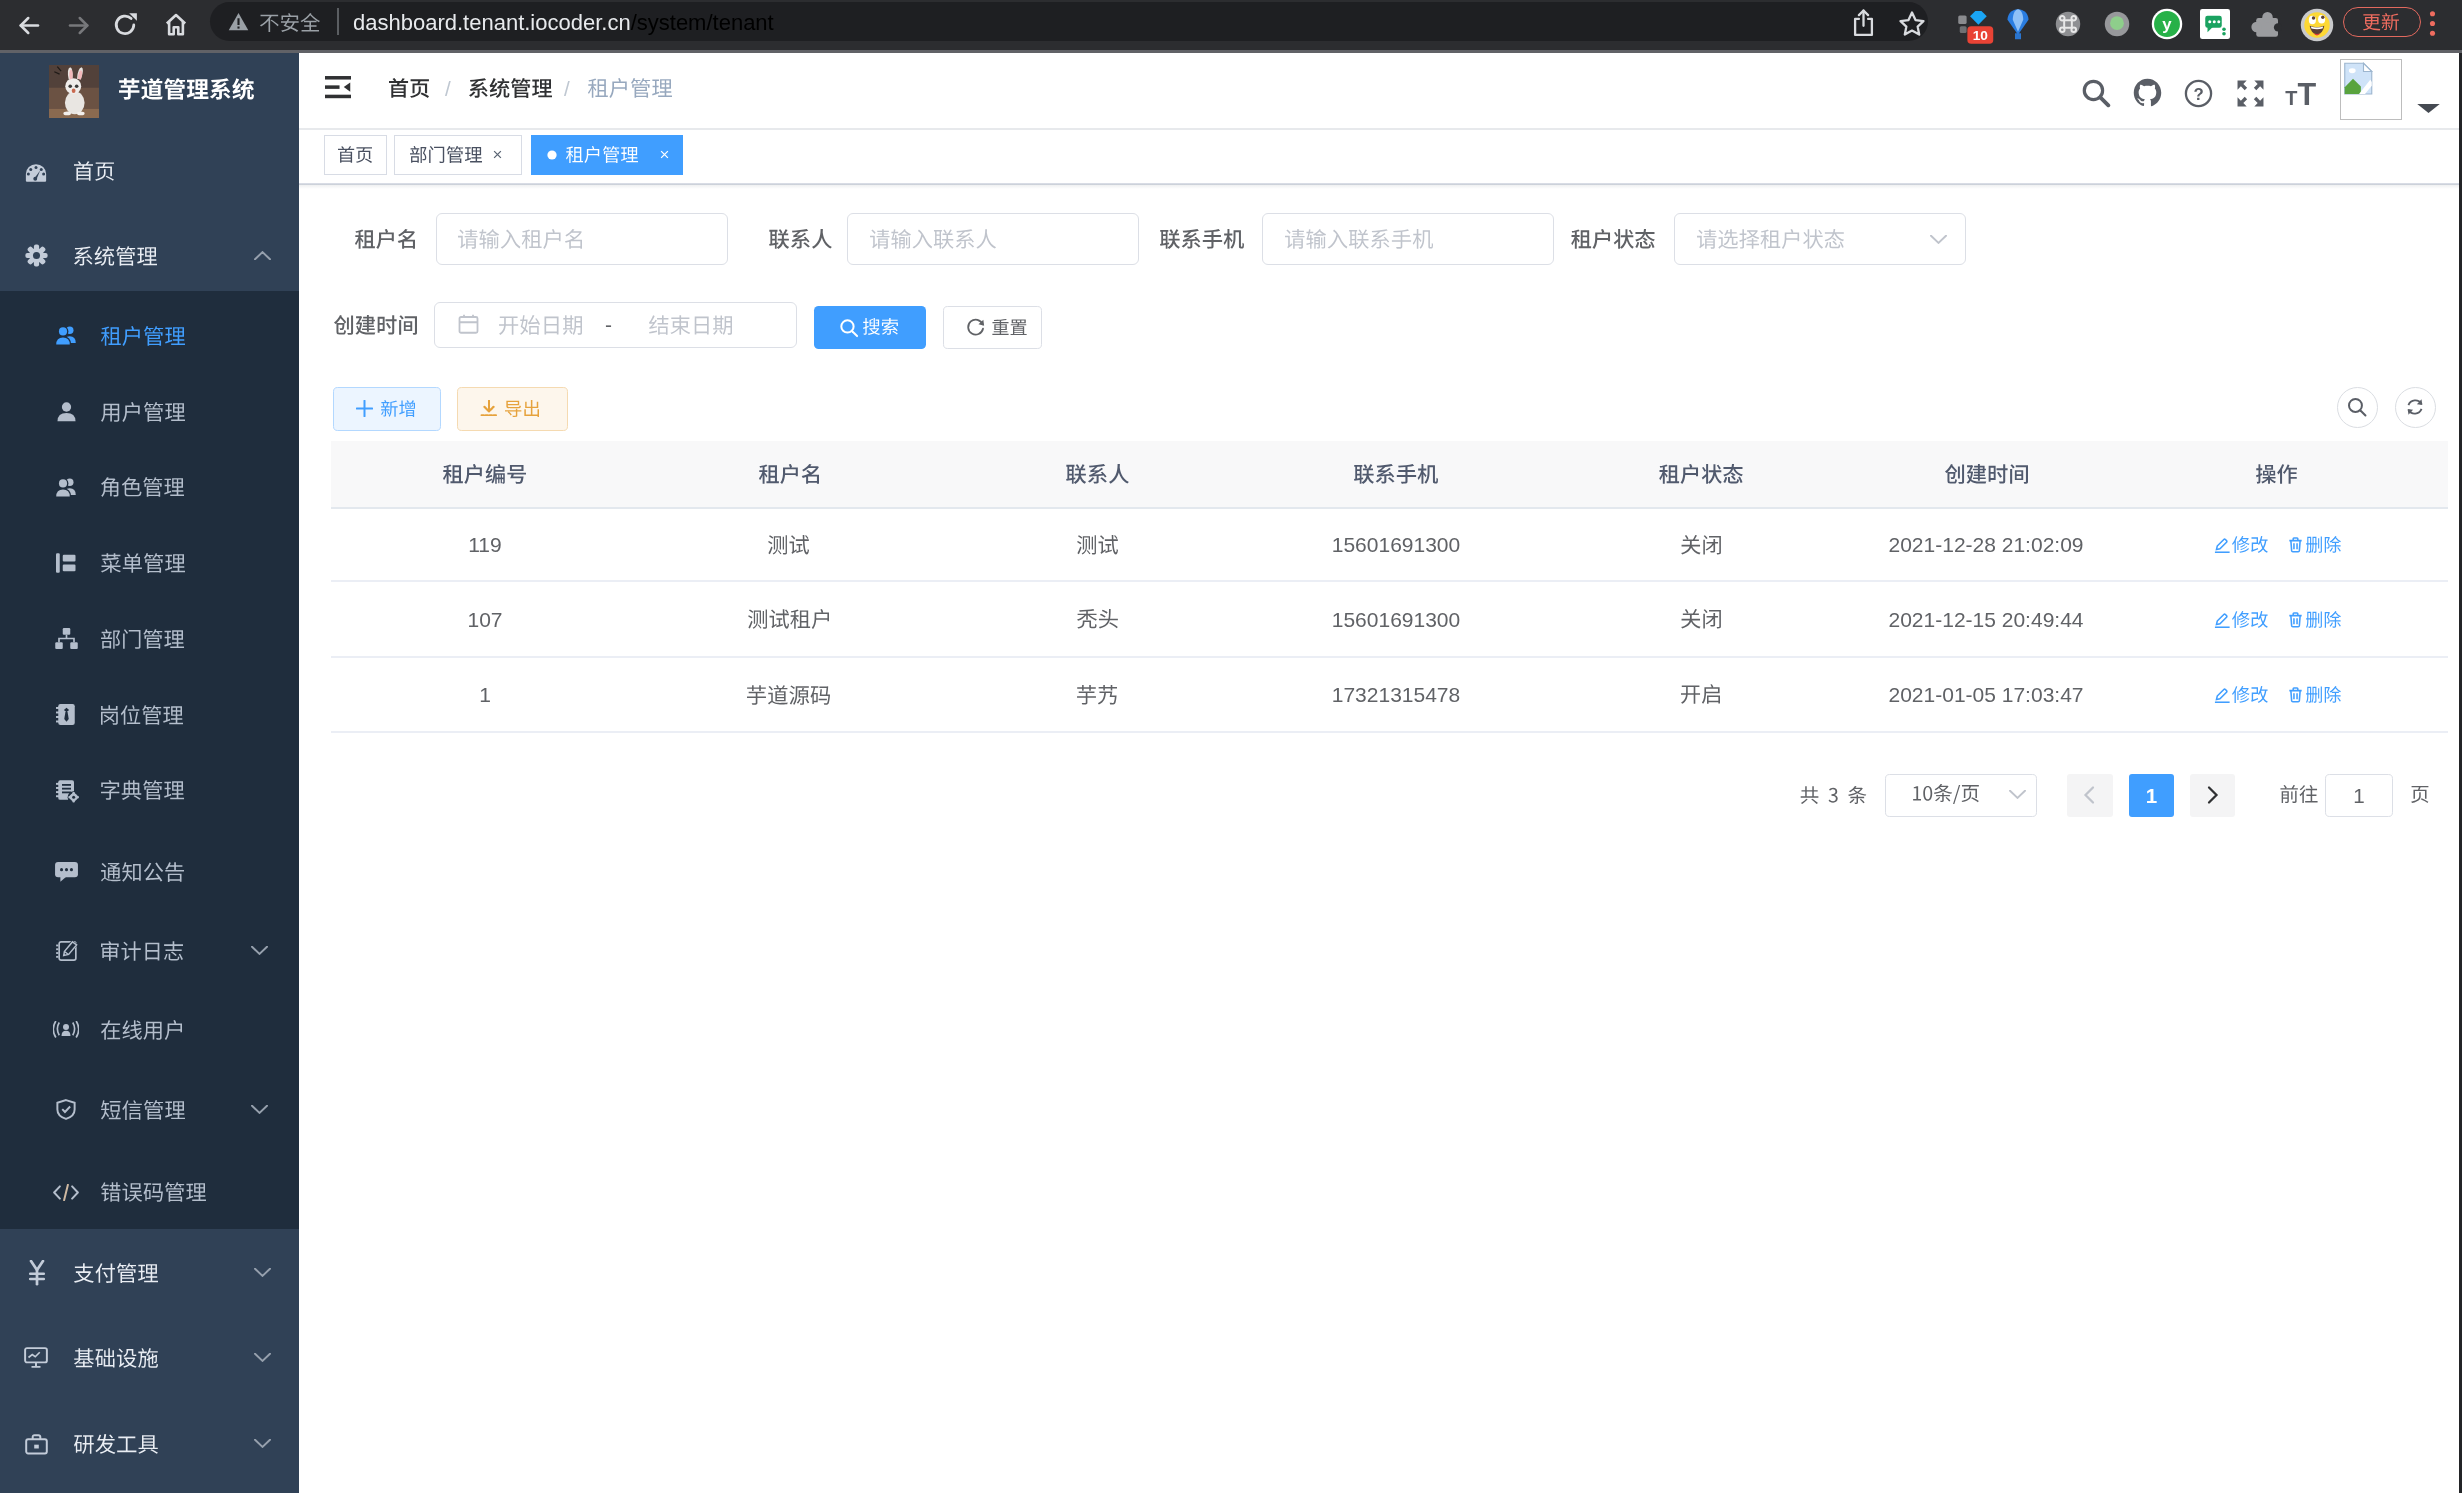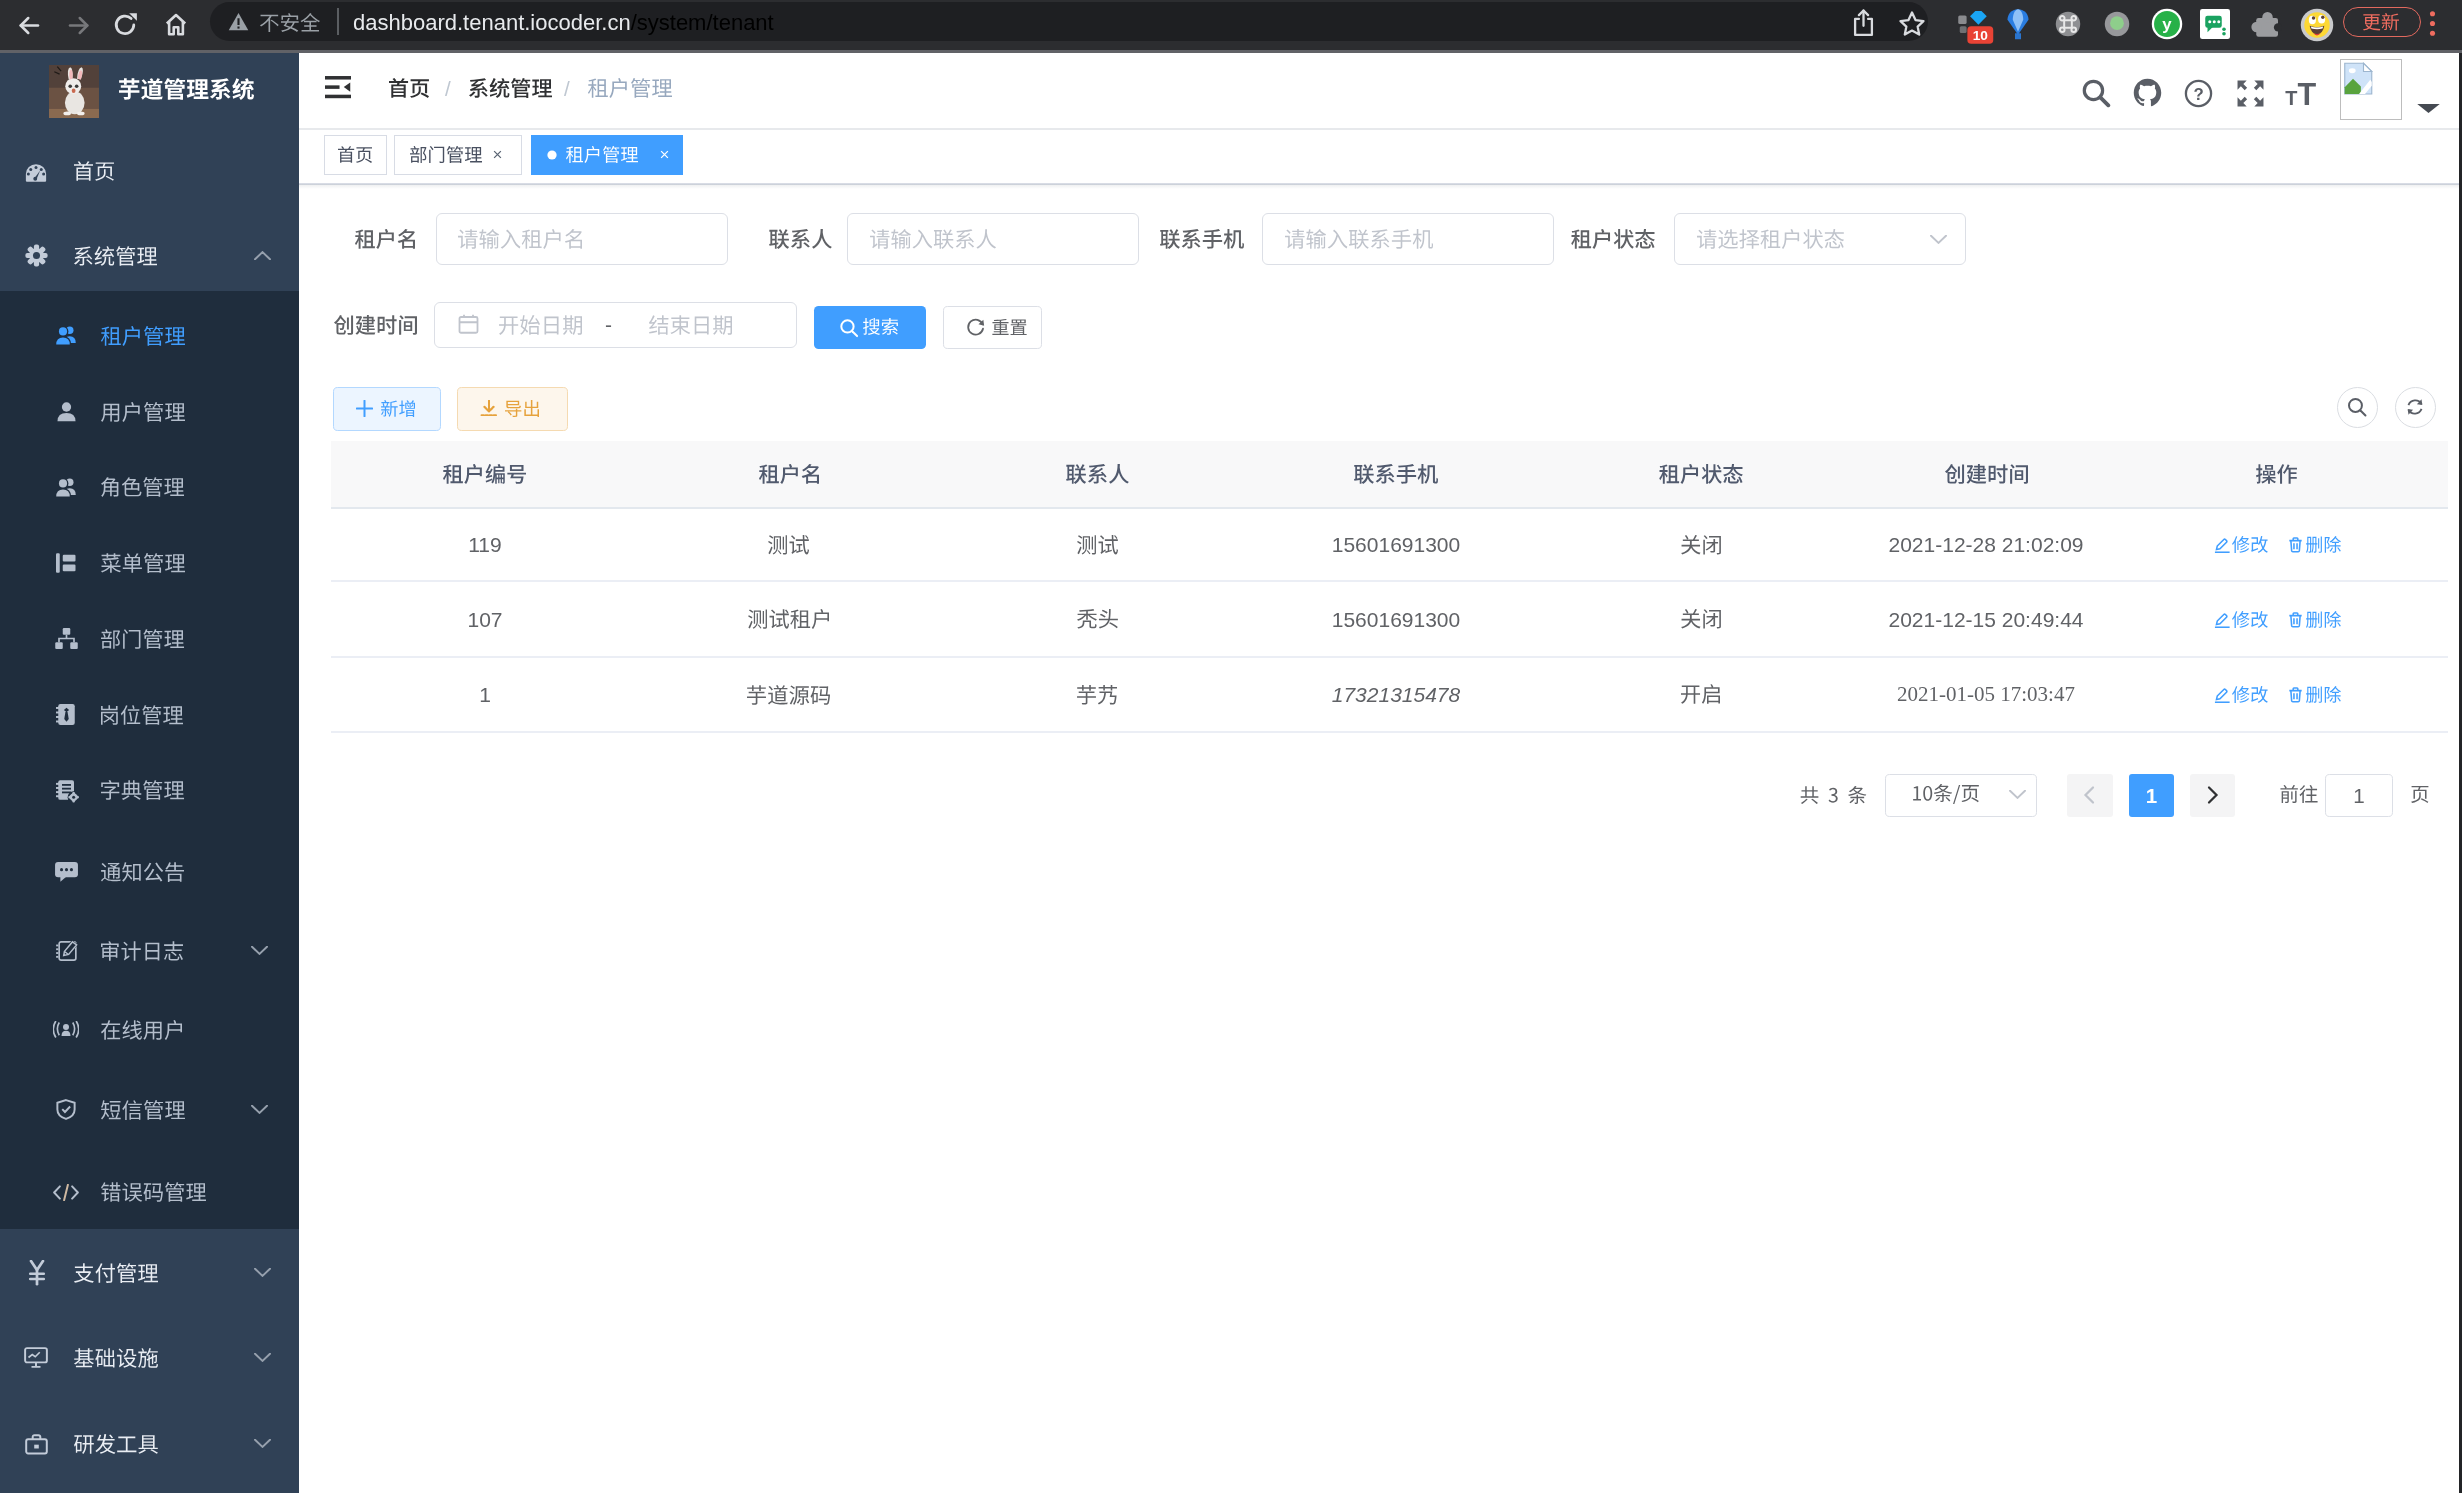--- a/index.html
+++ b/index.html
@@ -657,25 +657,25 @@
 <svg style="position:absolute;left:2306px;top:611px;overflow:visible" width="35" height="17" viewBox="0 0 46.5 22.3">
     <path fill="#409eff" transform="scale(0.024000,-0.024000) translate(-39.0,-847.0)" d="M709 729V164H770V729ZM854 823V5C854 -10 849 -14 836 -14C823 -14 781 -15 733 -13C743 -32 753 -62 755 -80C819 -80 860 -78 885 -67C910 -56 920 -36 920 5V823ZM44 450V381H108V331C108 207 103 59 39 -43C55 -50 82 -69 94 -81C162 27 171 199 171 332V381H264V12C264 1 260 -3 250 -3C239 -3 207 -4 171 -3C180 -20 188 -51 190 -69C243 -69 277 -67 298 -55C320 -44 327 -23 327 11V381H397V374C397 242 393 71 337 -46C352 -53 380 -69 392 -79C452 44 460 235 460 375V381H553V12C553 0 549 -3 539 -4C528 -4 496 -4 460 -3C469 -21 477 -51 479 -69C533 -69 566 -67 587 -56C609 -44 616 -24 616 11V381H668V450H616V808H397V450H327V808H108V450ZM171 741H264V450H171ZM460 741H553V450H460ZM1474 221C1440 149 1389 74 1336 22C1353 12 1382 -8 1394 -19C1445 36 1502 122 1541 202ZM1764 200C1817 136 1879 47 1907 -10L1967 25C1938 81 1877 166 1820 229ZM1078 800V-77H1145V732H1274C1250 665 1219 576 1189 505C1266 426 1285 358 1285 303C1285 271 1279 244 1262 233C1254 226 1243 224 1229 223C1213 222 1191 222 1167 225C1178 205 1184 177 1185 158C1209 157 1236 157 1257 159C1278 162 1297 168 1311 179C1340 199 1352 241 1352 296C1351 358 1333 430 1256 513C1292 592 1331 691 1362 774L1314 803L1303 800ZM1371 345V276H1634V7C1634 -6 1630 -11 1614 -11C1600 -12 1551 -12 1495 -10C1507 -30 1517 -59 1521 -79C1593 -79 1639 -78 1668 -66C1697 -55 1706 -34 1706 7V276H1954V345H1706V467H1860V533H1465V467H1634V345ZM1661 847C1595 727 1470 611 1344 546C1362 532 1383 509 1394 492C1493 549 1590 634 1664 730C1749 624 1835 557 1924 501C1935 522 1957 546 1975 561C1882 611 1789 678 1702 784L1725 822Z"></path>
   </svg>
 <div style="position:absolute;left:409px;top:681px;height:27px;line-height:27px;font-size:21px;color:#606266;font-weight:normal;font-family:'Liberation Sans', sans-serif;letter-spacing:0;white-space:nowrap;width:152px;text-align:center;">1</div>
 <svg style="position:absolute;left:747px;top:685px;overflow:visible" width="83" height="20" viewBox="0 0 108.7 25.9">
     <path fill="#606266" transform="scale(0.028000,-0.028000) translate(-57.0,-844.0)" d="M628 840V737H367V840H294V737H64V668H294V570H367V668H628V570H703V668H937V737H703V840ZM57 314V243H467V20C467 3 461 -2 441 -2C421 -3 350 -3 275 -1C288 -21 301 -54 305 -76C398 -76 459 -75 494 -63C530 -51 543 -29 543 19V243H944V314H543V468H873V539H135V468H467V314ZM1064 765C1117 714 1180 642 1207 596L1269 638C1239 684 1175 753 1122 801ZM1455 368H1790V284H1455ZM1455 231H1790V147H1455ZM1455 504H1790V421H1455ZM1384 561V89H1863V561H1624C1635 586 1647 616 1659 645H1947V708H1760C1784 741 1809 781 1833 818L1759 840C1743 801 1711 747 1684 708H1497L1549 732C1537 763 1505 811 1476 844L1414 817C1440 784 1468 739 1481 708H1311V645H1576C1570 618 1561 587 1553 561ZM1262 483H1051V413H1190V102C1145 86 1094 44 1042 -7L1089 -68C1140 -6 1191 47 1227 47C1250 47 1281 17 1324 -7C1393 -46 1479 -57 1597 -57C1693 -57 1869 -51 1941 -46C1942 -25 1954 9 1962 27C1865 17 1716 10 1599 10C1490 10 1404 17 1340 52C1305 72 1282 90 1262 100ZM2537 407H2843V319H2537ZM2537 549H2843V463H2537ZM2505 205C2475 138 2431 68 2385 19C2402 9 2431 -9 2445 -20C2489 32 2539 113 2572 186ZM2788 188C2828 124 2876 40 2898 -10L2967 21C2943 69 2893 152 2853 213ZM2087 777C2142 742 2217 693 2254 662L2299 722C2260 751 2185 797 2131 829ZM2038 507C2094 476 2169 428 2207 400L2251 460C2212 488 2136 531 2081 560ZM2059 -24 2126 -66C2174 28 2230 152 2271 258L2211 300C2166 186 2103 54 2059 -24ZM2338 791V517C2338 352 2327 125 2214 -36C2231 -44 2263 -63 2276 -76C2395 92 2411 342 2411 517V723H2951V791ZM2650 709C2644 680 2632 639 2621 607H2469V261H2649V0C2649 -11 2645 -15 2633 -16C2620 -16 2576 -16 2529 -15C2538 -34 2547 -61 2550 -79C2616 -80 2660 -80 2687 -69C2714 -58 2721 -39 2721 -2V261H2913V607H2694C2707 633 2720 663 2733 692ZM3410 205V137H3792V205ZM3491 650C3484 551 3471 417 3458 337H3478L3863 336C3844 117 3822 28 3796 2C3786 -8 3776 -10 3758 -9C3740 -9 3695 -9 3647 -4C3659 -23 3666 -52 3668 -73C3716 -76 3762 -76 3788 -74C3818 -72 3837 -65 3856 -43C3892 -7 3915 98 3938 368C3939 379 3940 401 3940 401H3816C3832 525 3848 675 3856 779L3803 785L3791 781H3443V712H3778C3770 624 3757 502 3745 401H3537C3546 475 3556 569 3561 645ZM3051 787V718H3173C3145 565 3100 423 3029 328C3041 308 3058 266 3063 247C3082 272 3100 299 3116 329V-34H3181V46H3365V479H3182C3208 554 3229 635 3245 718H3394V787ZM3181 411H3299V113H3181Z"></path>
   </svg>
 <svg style="position:absolute;left:1077px;top:685px;overflow:visible" width="40" height="19.5" viewBox="0 0 52.4 25.6">
     <path fill="#606266" transform="scale(0.028000,-0.028000) translate(-57.0,-840.0)" d="M628 840V737H367V840H294V737H64V668H294V570H367V668H628V570H703V668H937V737H703V840ZM57 314V243H467V20C467 3 461 -2 441 -2C421 -3 350 -3 275 -1C288 -21 301 -54 305 -76C398 -76 459 -75 494 -63C530 -51 543 -29 543 19V243H944V314H543V468H873V539H135V468H467V314ZM1636 840V747H1362V840H1288V747H1070V678H1288V582H1362V678H1636V582H1710V678H1930V747H1710V840ZM1107 535V466H1332C1314 270 1271 81 1031 -12C1049 -26 1071 -53 1080 -72C1337 35 1390 242 1411 466H1626C1614 400 1599 329 1586 279H1829C1812 105 1792 31 1768 8C1756 -1 1745 -3 1725 -3C1703 -3 1643 -2 1583 4C1597 -17 1607 -48 1608 -70C1666 -74 1723 -75 1753 -72C1787 -70 1808 -63 1829 -42C1865 -7 1886 86 1908 314C1910 325 1911 349 1911 349H1675C1687 407 1701 476 1712 535Z"></path>
   </svg>
-<div style="position:absolute;left:1282px;top:681px;height:27px;line-height:27px;font-size:21px;color:#606266;font-weight:normal;font-family:'Liberation Sans', sans-serif;letter-spacing:0;white-space:nowrap;width:228px;text-align:center;font-style:italic;">17321315478</div>
+<div style="position:absolute;left:1282px;top:681px;height:27px;line-height:27px;font-size:21px;color:#606266;font-weight:normal;font-family:'Liberation Sans', sans-serif;letter-spacing:0;white-space:nowrap;width:228px;text-align:center;">17321315478</div>
 <svg style="position:absolute;left:1681px;top:684px;overflow:visible" width="39" height="20" viewBox="0 0 51.4 25.9">
     <path fill="#606266" transform="scale(0.028000,-0.028000) translate(-52.0,-841.0)" d="M649 703V418H369V461V703ZM52 418V346H288C274 209 223 75 54 -28C74 -41 101 -66 114 -84C299 33 351 189 365 346H649V-81H726V346H949V418H726V703H918V775H89V703H293V461L292 418ZM1276 311V-75H1349V-11H1810V-73H1887V311ZM1349 57V241H1810V57ZM1436 821C1457 783 1482 733 1495 697H1154V456C1154 310 1143 111 1036 -31C1053 -40 1085 -67 1097 -82C1203 58 1227 264 1230 418H1869V697H1541L1575 708C1562 744 1534 800 1507 841ZM1230 627H1793V488H1230Z"></path>
   </svg>
-<div style="position:absolute;left:1872px;top:681px;height:27px;line-height:27px;font-size:21px;color:#606266;font-weight:normal;font-family:Liberation Serif, serif;letter-spacing:0;white-space:nowrap;width:228px;text-align:center;">2021-01-05 17:03:47</div>
+<div style="position:absolute;left:1872px;top:681px;height:27px;line-height:27px;font-size:21px;color:#606266;font-weight:normal;font-family:Liberation Sans, sans-serif;letter-spacing:0;white-space:nowrap;width:228px;text-align:center;">2021-01-05 17:03:47</div>
 <svg style="position:absolute;left:2213px;top:686px;" width="17" height="17" viewBox="0 0 22 22">
     <g fill="none" stroke="#409eff" stroke-width="2">
       <path d="M5.5 13 L14 4.5 Q15 3.5 16 4.5 L17.5 6 Q18.5 7 17.5 8 L9 16.5 L4.5 17.5 Z"></path>
     </g>
     <path stroke="#409eff" stroke-width="2" d="M2.5 21 H21.5"></path>
   </svg>
 <svg style="position:absolute;left:2232px;top:686px;overflow:visible" width="36" height="17" viewBox="0 0 46.8 22.2">
     <path fill="#409eff" transform="scale(0.024000,-0.024000) translate(-20.0,-841.0)" d="M698 386C644 334 543 287 454 260C468 248 486 230 496 215C591 247 694 299 755 362ZM794 287C726 216 594 159 467 130C482 116 497 95 506 80C641 117 774 179 850 263ZM887 179C798 76 614 12 413 -17C428 -33 444 -59 452 -77C664 -40 852 32 952 151ZM306 561V78H370V561ZM553 668H832C798 613 749 566 692 528C630 570 584 619 553 668ZM565 841C523 733 451 629 370 562C387 552 415 530 428 518C458 546 488 579 517 616C545 574 584 532 633 494C554 452 462 424 371 407C384 393 400 366 407 350C507 371 605 404 690 454C756 412 836 378 930 356C939 373 958 402 972 416C887 432 813 459 750 492C827 548 890 620 928 712L885 734L871 731H590C607 761 621 792 634 823ZM235 834C187 679 107 526 20 426C33 407 53 367 59 349C92 388 123 432 153 481V-80H224V614C255 678 282 747 304 815ZM1602 585H1808C1787 454 1755 343 1706 251C1657 345 1622 455 1598 574ZM1076 770V696H1357V484H1089V103C1089 66 1073 53 1058 46C1071 27 1083 -10 1088 -32C1111 -13 1148 6 1439 117C1436 134 1431 166 1430 188L1165 93V410H1429L1424 404C1440 392 1470 363 1482 350C1508 385 1532 425 1553 469C1581 362 1616 264 1662 181C1602 97 1522 32 1416 -16C1431 -32 1453 -66 1461 -84C1563 -33 1643 31 1706 111C1761 32 1830 -32 1915 -75C1927 -55 1950 -27 1968 -12C1879 29 1808 94 1751 177C1817 286 1859 420 1886 585H1952V655H1626C1643 710 1658 768 1670 827L1596 840C1565 676 1510 517 1431 413V770Z"></path>
   </svg>
 <svg style="position:absolute;left:2287px;top:686px;" width="17" height="17" viewBox="0 0 22 22">

